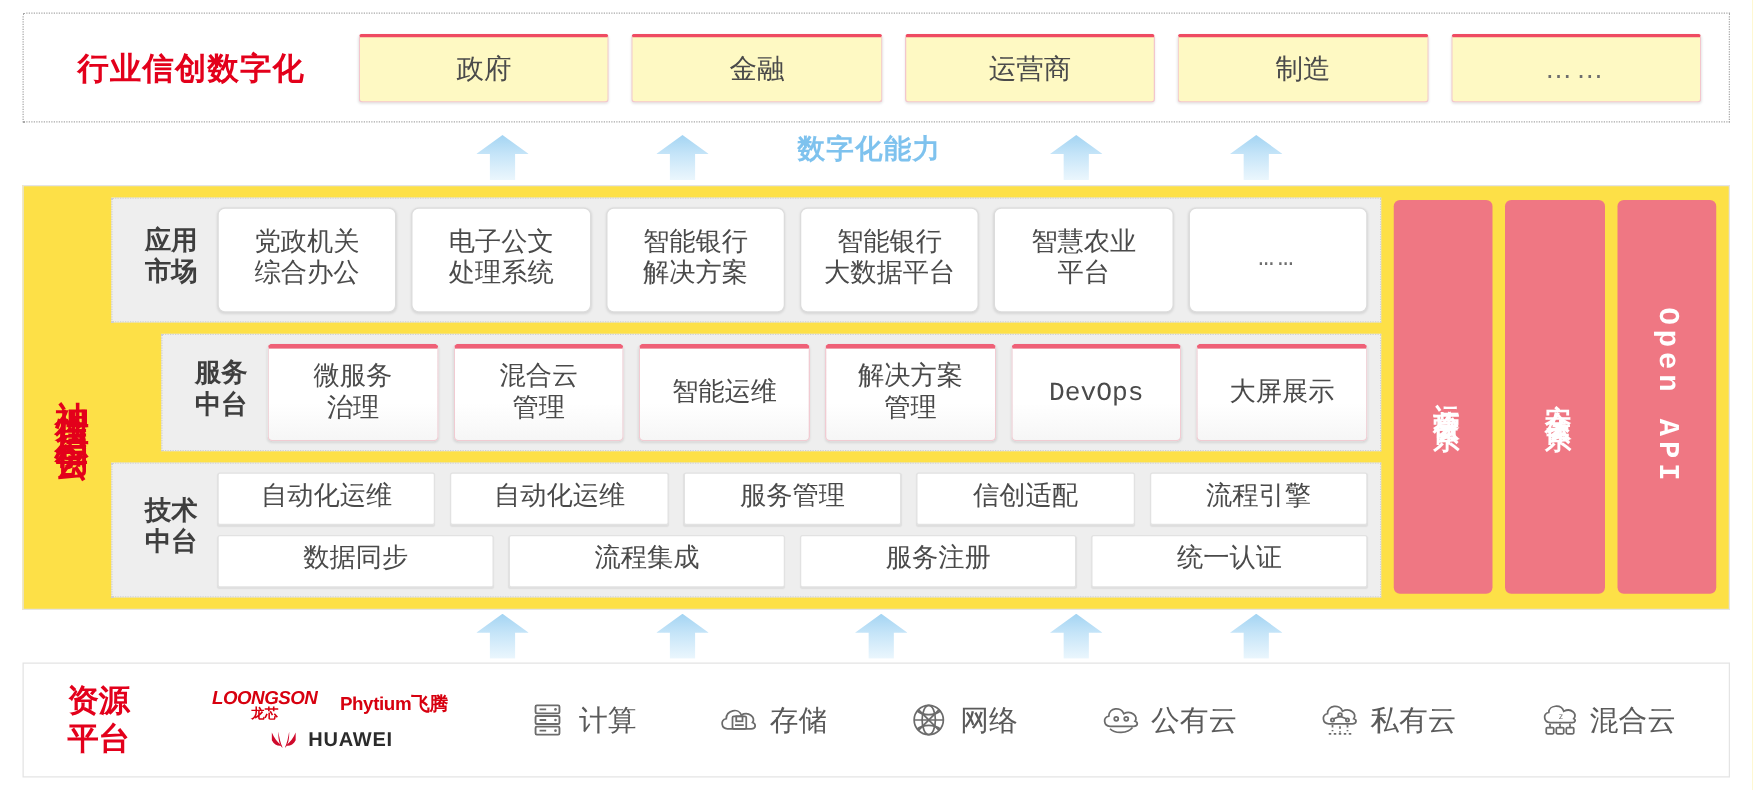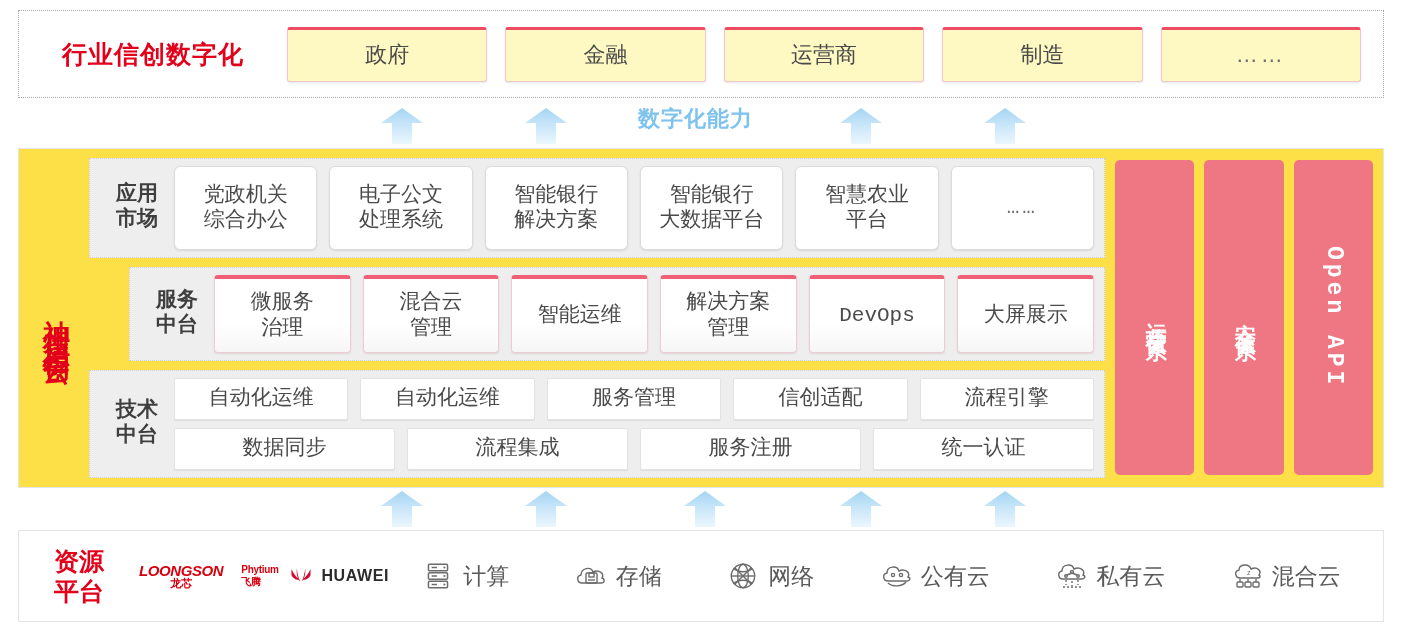--- a/index.html
+++ b/index.html
@@ -138,31 +138,31 @@
     width: 1366px; height: 92px;
     border: 1px solid #e4e4e4;
     display: flex; align-items: center;
   }
   .res-title {
     width: 120px; text-align: center;
     color: #e3001b; font-size: 25px; font-weight: bold;
     line-height: 1.2;
   }
   .res-logos {
-    width: 250px; display: flex; 
+    width: 250px; display: flex; flex-direction: column;
     align-items: center; gap: 7px;
   }
   .logo-line { display: flex; align-items: center; gap: 18px; }
   .logo-loongson { display: flex; flex-direction: column; align-items: center; line-height: 1; }
   .logo-loongson .l1 {
     font-size: 15px; font-weight: bold; font-style: italic;
     color: #d7000f; letter-spacing: -.4px;
   }
   .logo-loongson .l2 { font-size: 11px; color: #d7000f; font-weight: bold; }
-  .logo-phytium { font-size: 10px; font-weight: bold; color: #d7000f; letter-spacing: -.3px; }
+  .logo-phytium { font-size: 15px; font-weight: bold; color: #d7000f; letter-spacing: -.3px; }
   .logo-huawei { display: flex; align-items: center; gap: 7px; }
   .logo-huawei .mark { width: 26px; height: 18px; }
   .logo-huawei .txt { font-size: 16px; font-weight: bold; color: #2b2b2b; letter-spacing: .6px; }
 
   .res-items { flex: 1; display: flex; align-items: flex-start; justify-content: space-around; padding-right: 10px; }
   .res-item { display: flex; align-items: center; gap: 8px; }
   .res-item .ico { width: 34px; height: 34px; flex: none; }
   .res-item .lbl { font-size: 23px; color: #5a5a5a; }
 </style>
 </head>

